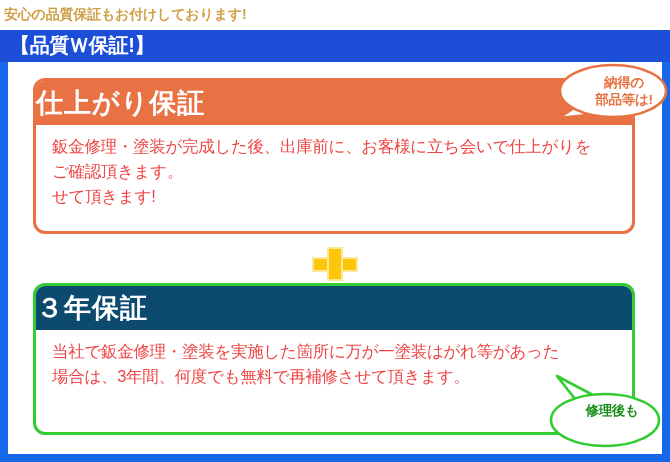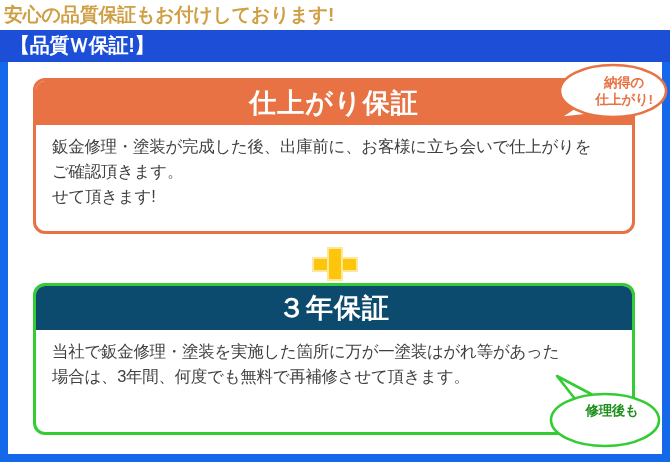--- a/index.html
+++ b/index.html
@@ -17,21 +17,21 @@
   }
 
   
   .headline {
     position: absolute;
     left: 4px;
     top: 1px;
     width: 660px;
     height: 28px;
     line-height: 27px;
-    font-size: 19px;
+    font-size: 14px;
     font-weight: 700;
     color: #cf9f45;
     letter-spacing: -0.2px;
     white-space: nowrap;
   }
 
   
   .blue-bar {
     position: absolute;
     left: 0;
@@ -83,34 +83,34 @@
   .card {
     position: absolute;
     box-sizing: border-box;
     background: #ffffff;
     border-radius: 12px;
   }
   .card-head {
     box-sizing: border-box;
     height: 44px;
     border-radius: 9px 9px 0 0;
-    text-align: center;
+    text-align: left;
     color: #ffffff;
     font-size: 27px;
     font-weight: 700;
     line-height: 44px;
     letter-spacing: 1px;
     white-space: nowrap;
   }
   .card-body {
     box-sizing: border-box;
     padding: 9px 14px 6px 16px;
     font-size: 16.5px;
     line-height: 25px;
-    color: #404040;
+    color: #ef4444;
     font-weight: 500;
     letter-spacing: -0.3px;
   }
   .card-body p {
     margin: 0;
     white-space: nowrap;
   }
 
   
   .card-orange {
@@ -236,21 +236,21 @@
   </div>
 </div>
 
 <div class="bubble bubble-orange">
   <svg width="117" height="72" viewBox="0 0 117 72">
     <path d="M6 60 L30 44 L34 57 Z" fill="#ffffff" stroke="#e87243" stroke-width="2.6" stroke-linejoin="round"></path>
     <ellipse cx="60" cy="33" rx="53" ry="26" fill="#ffffff" stroke="#e87243" stroke-width="2.6"></ellipse>
   </svg>
   <div class="bubble-text">
     <div>納得の</div>
-    <div>仕上がり!</div>
+    <div>部品等は!</div>
   </div>
 </div>
 
 <div class="bubble bubble-green">
   <svg width="120" height="78" viewBox="0 0 120 78">
     <path d="M12 4 L46 22 L34 32 Z" fill="#ffffff" stroke="#33cc33" stroke-width="2.6" stroke-linejoin="round"></path>
     <ellipse cx="60" cy="48" rx="54" ry="26" fill="#ffffff" stroke="#33cc33" stroke-width="2.6"></ellipse>
   </svg>
   <div class="bubble-text">
     <div>修理後も</div>

